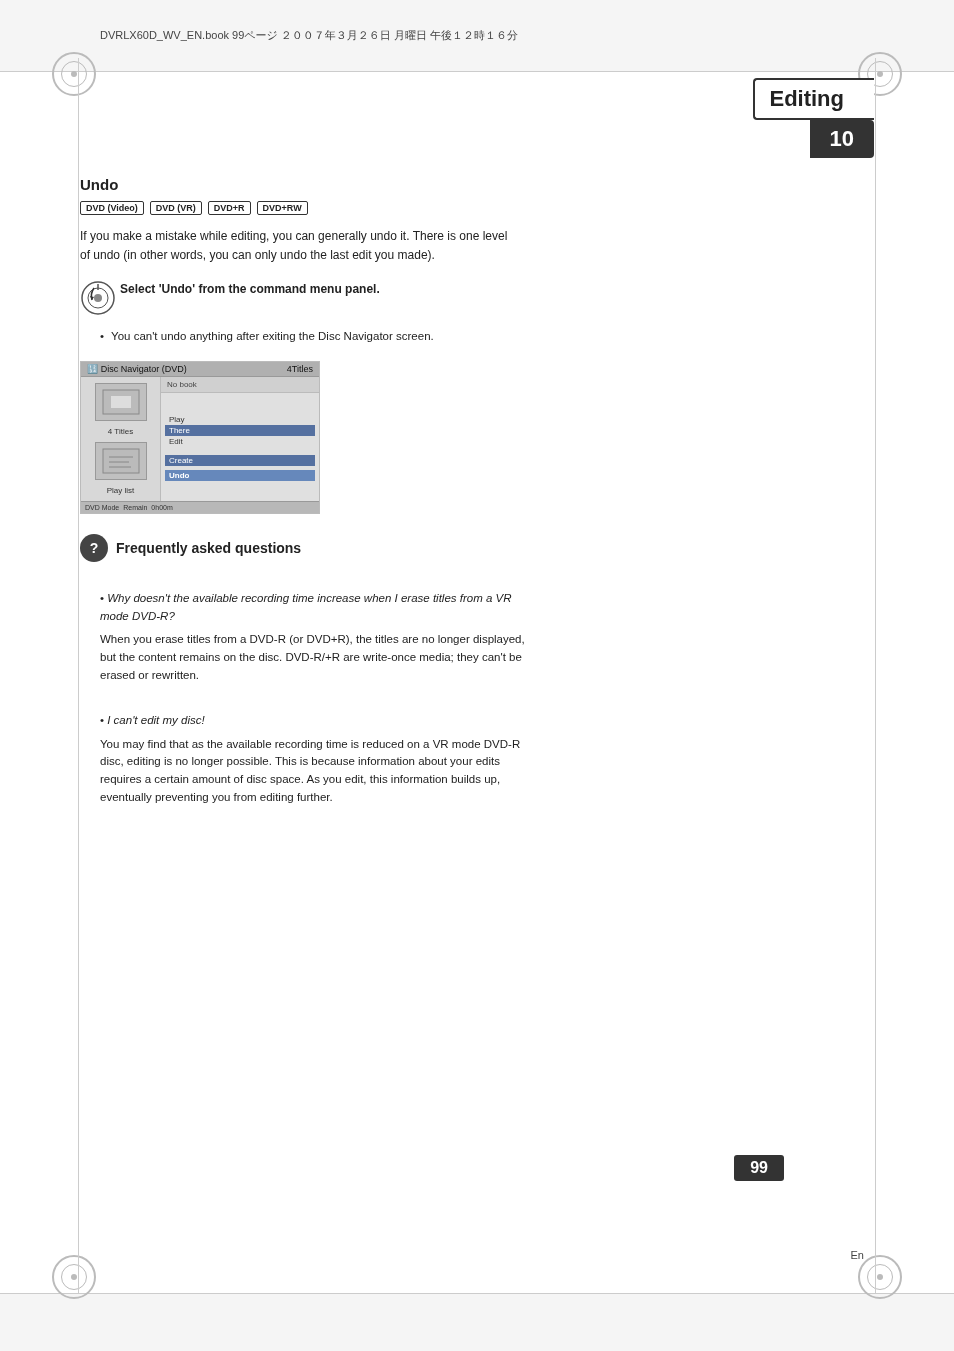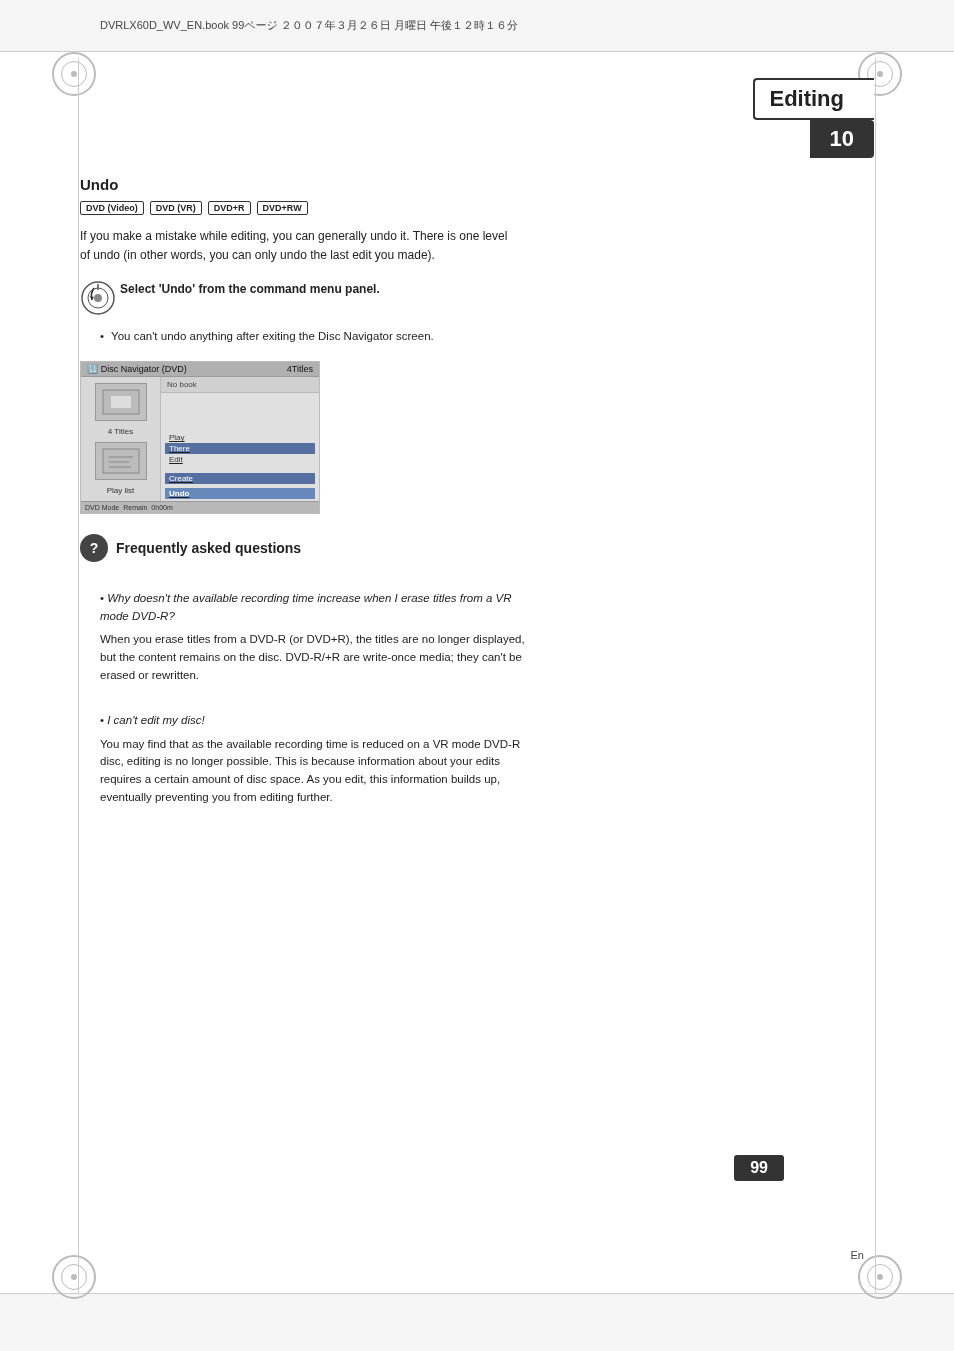--- a/index.html
+++ b/index.html
@@ -10,21 +10,21 @@
       font-family: Arial, Helvetica, sans-serif;
       font-size: 14px;
       color: #222;
       position: relative;
     }
 
     
     .header-strip {
       position: absolute;
       top: 0; left: 0; right: 0;
-      height: 52px;
+      height: 72px;
       background: #f5f5f5;
       border-bottom: 1px solid #ccc;
       display: flex;
       align-items: center;
       padding: 0 100px;
       font-size: 11px;
       color: #444;
     }
 
     
@@ -190,23 +190,22 @@
       border-bottom: 1px solid #bbb;
       padding: 3px 6px;
       font-size: 8px;
       color: #444;
     }
     .diagram-menu {
       flex: 1;
       background: #e0e0e0;
       display: flex;
       flex-direction: column;
-      justify-content: flex-end;
+      justify-content: center;
       padding: 2px 4px;
-      text-decoration: underline;
     }
     .diagram-menu-item {
       padding: 1px 4px;
       font-size: 8px;
       color: #333;
     }
     .diagram-menu-item.highlighted {
       background: #5570a0;
       color: #fff;
     }

